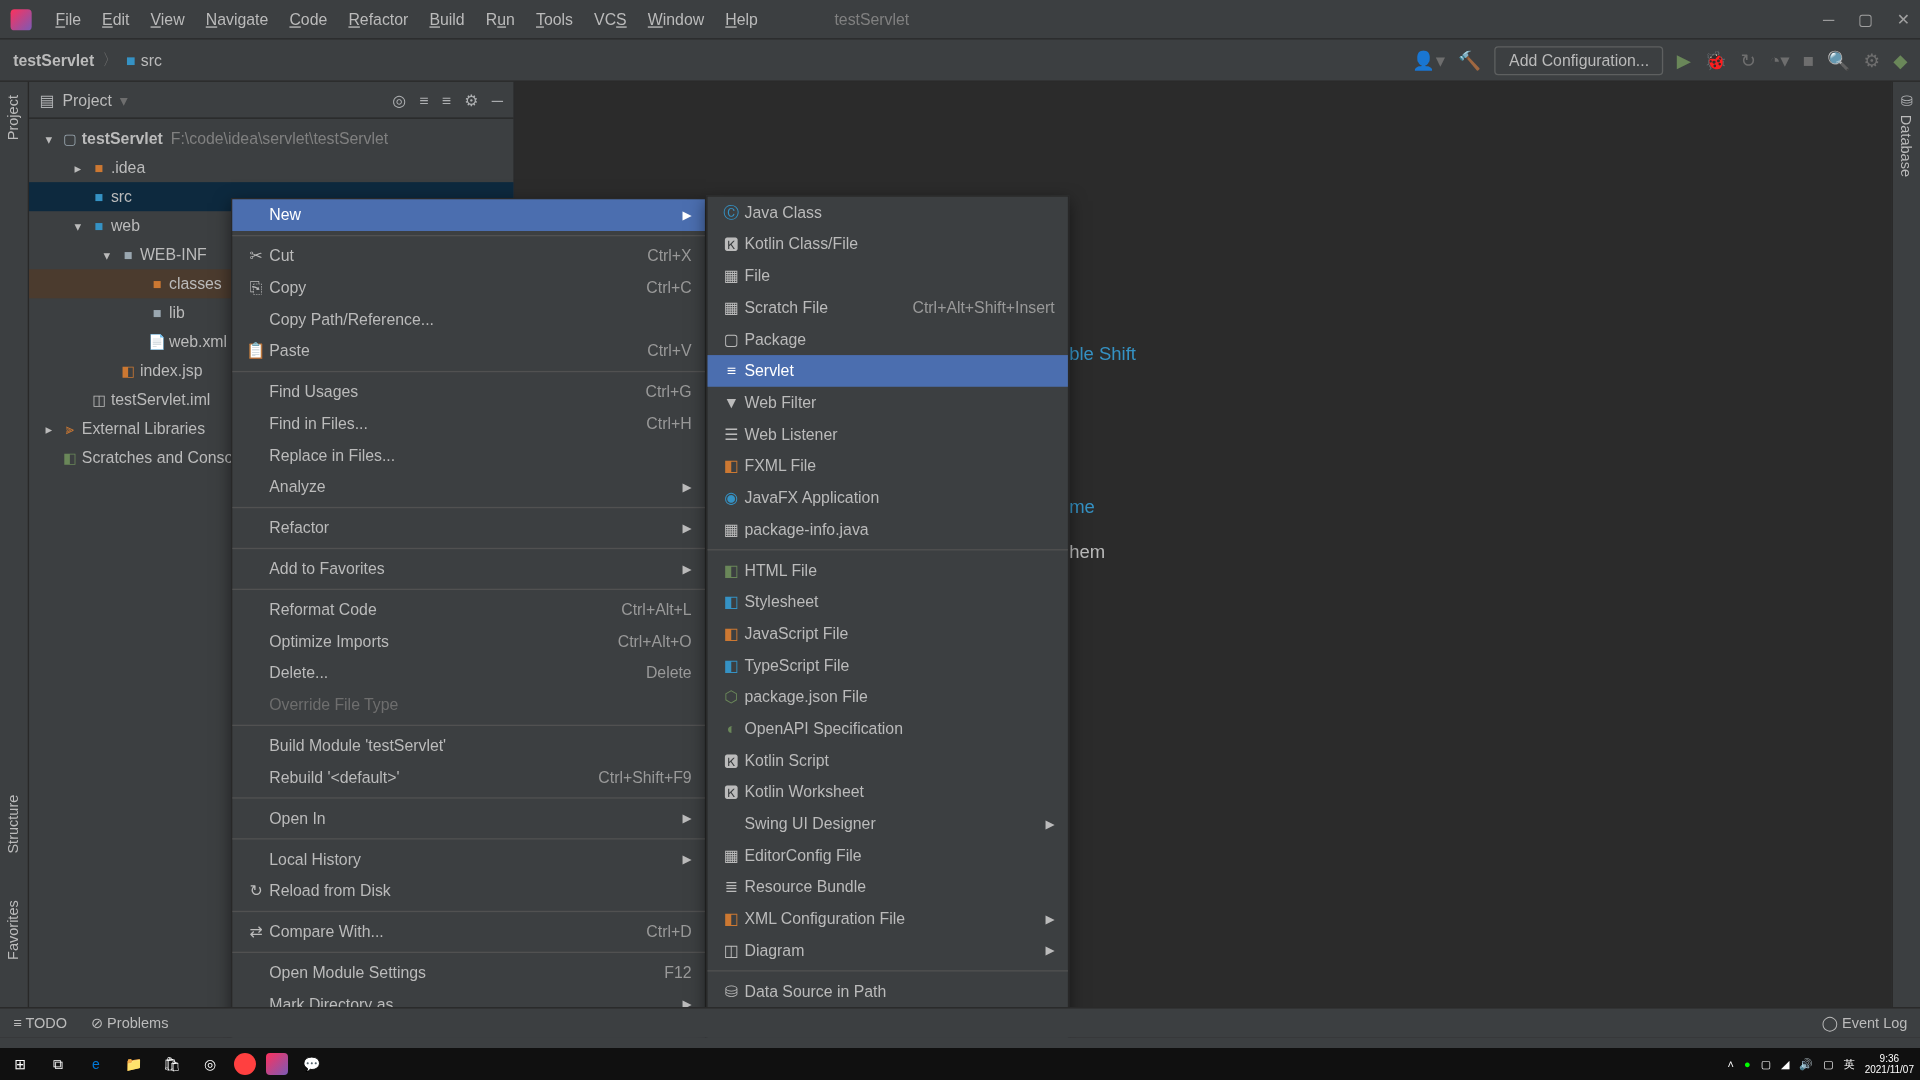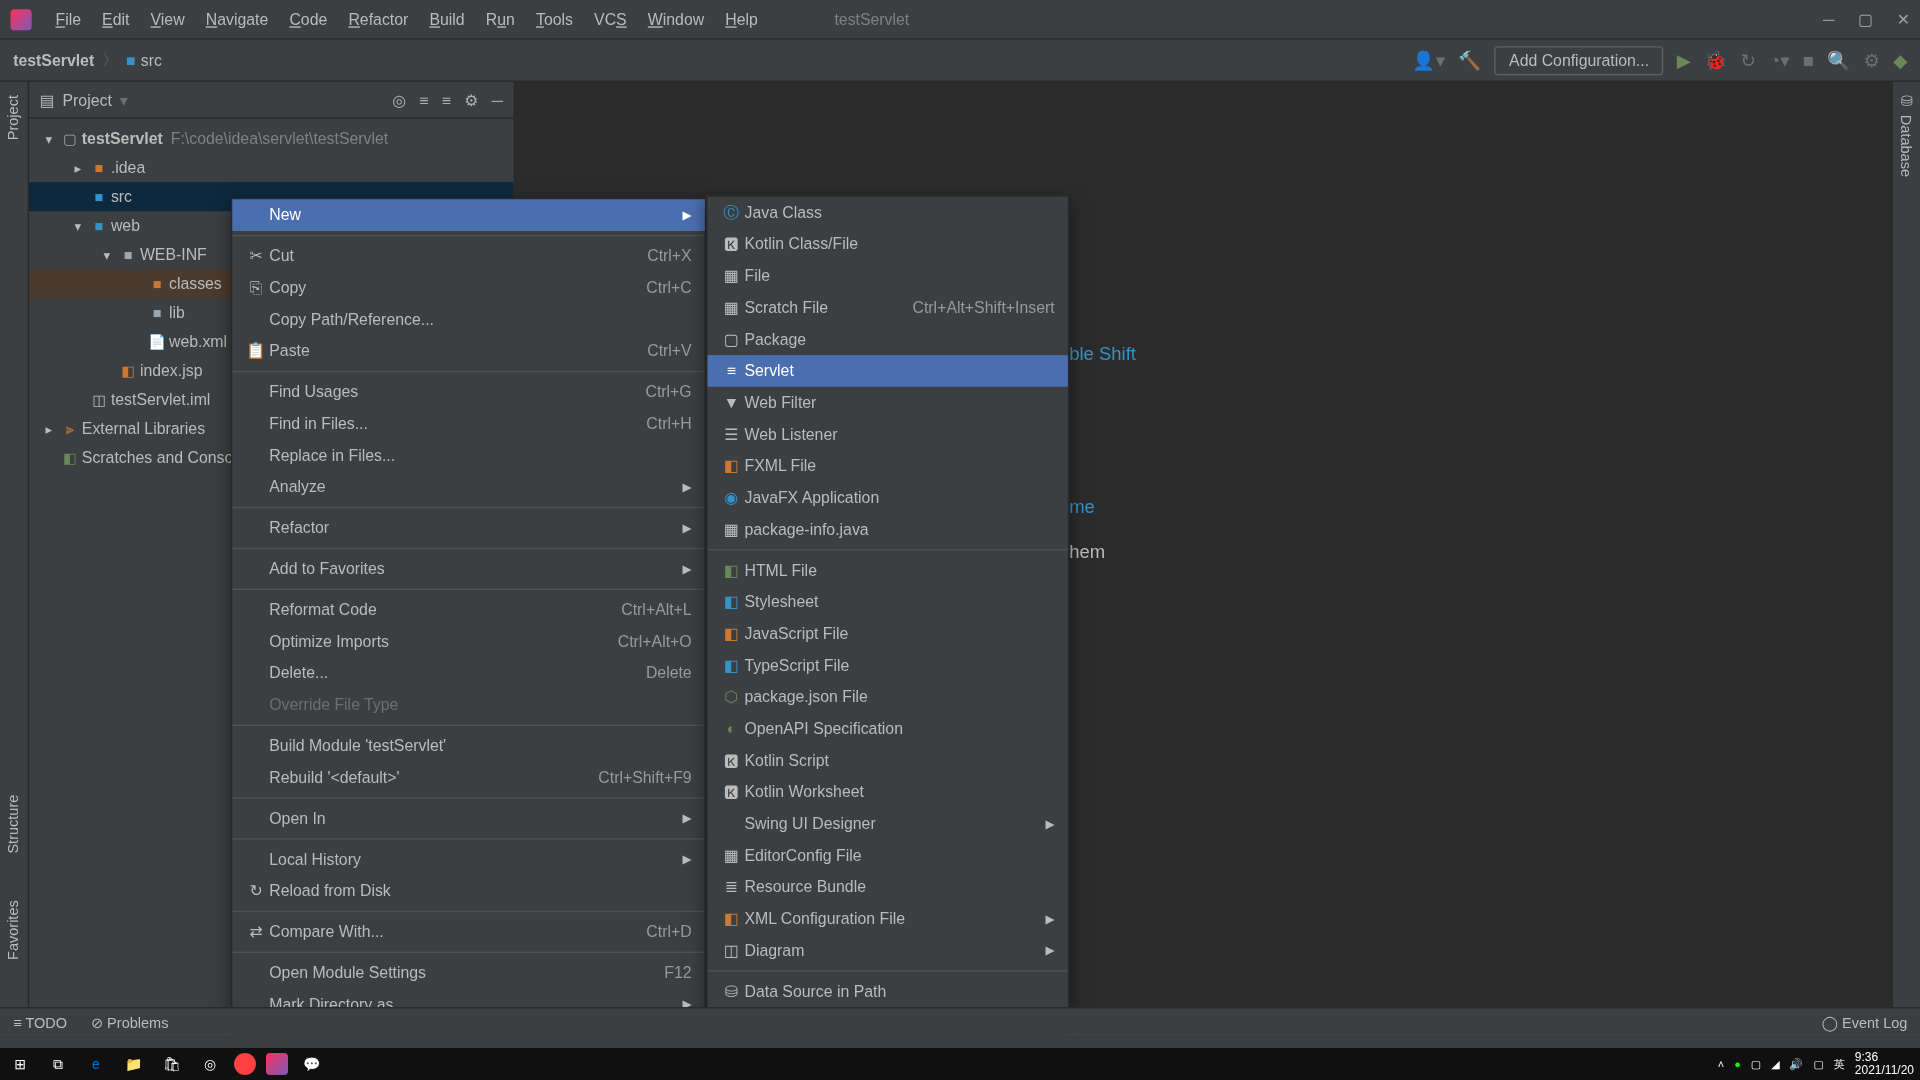--- a/index.html
+++ b/index.html
@@ -69,21 +69,21 @@
 
 
 .bottom-toolbar { position: absolute; left: 0; right: 0; bottom: 32px; height: 23px; background: #3c3f41; border-top: 1px solid #282828; display: flex; align-items: center; padding: 0 10px; font-size: 11px; gap: 18px; }
 .bottom-toolbar .right { margin-left: auto; }
 .status-bar { position: absolute; left: 0; right: 0; bottom: 8px; height: 24px; background: #3c3f41; display: flex; align-items: center; padding: 0 10px; font-size: 11px; }
 
 
 .taskbar { position: absolute; left: 0; right: 0; bottom: 0; height: 32px; background: #101010; display: flex; align-items: center; padding: 0 6px; gap: 10px; }
 .taskbar .tb-icon { width: 28px; height: 28px; display: flex; align-items: center; justify-content: center; color: #fff; font-size: 14px; }
 .taskbar .tray { margin-left: auto; display: flex; align-items: center; gap: 10px; color: #fff; font-size: 11px; }
-.taskbar .clock { line-height: 1.1; font-size: 12px; }
+.taskbar .clock { text-align: center; line-height: 1.1; font-size: 10px; }
 
 u { text-decoration: underline; }
 </style>
 </head>
 <body>
 
 <div class="scale-wrap">
 
 <div class="titlebar">
   <div class="logo"></div>
@@ -496,16 +496,16 @@
   <div class="tray">
     <span>˄</span>
     <span style="color:#0f0">●</span>
     <span>▢</span>
     <span>◢</span>
     <span>🔊</span>
     <span>▢</span>
     <span>英</span>
     <div class="clock">
       <div>9:36</div>
-        <div>2021/11/20</div>
+        <div>2021/11/07</div>
     </div>
   </div>
 </div>
 
 </body></html>

